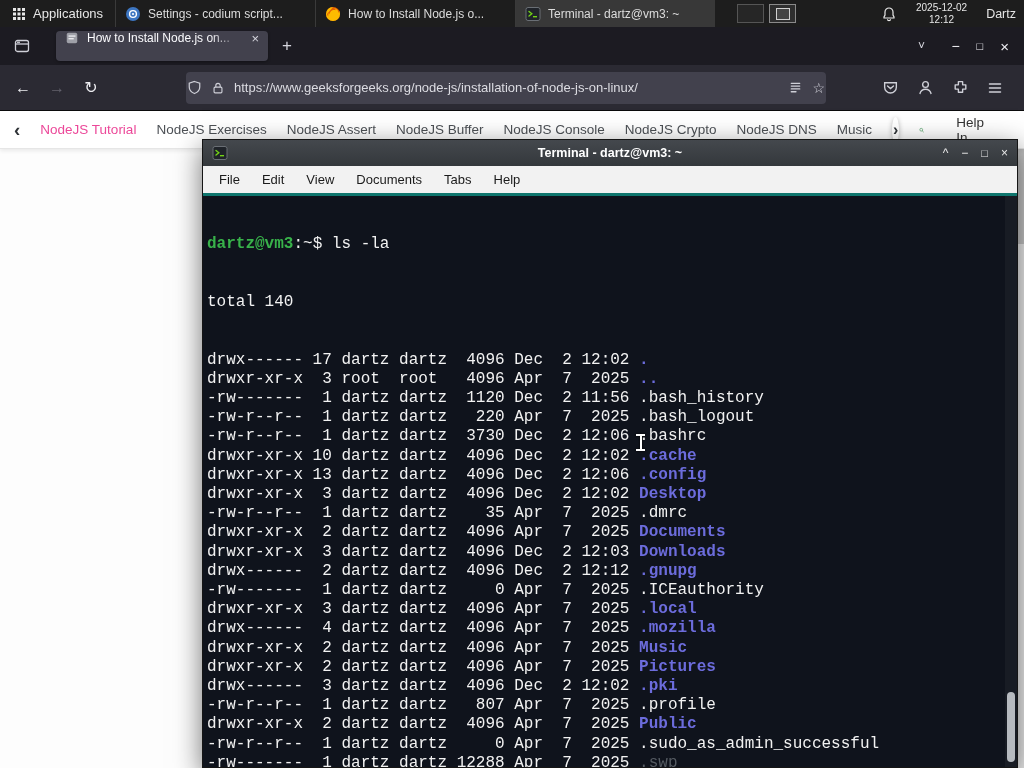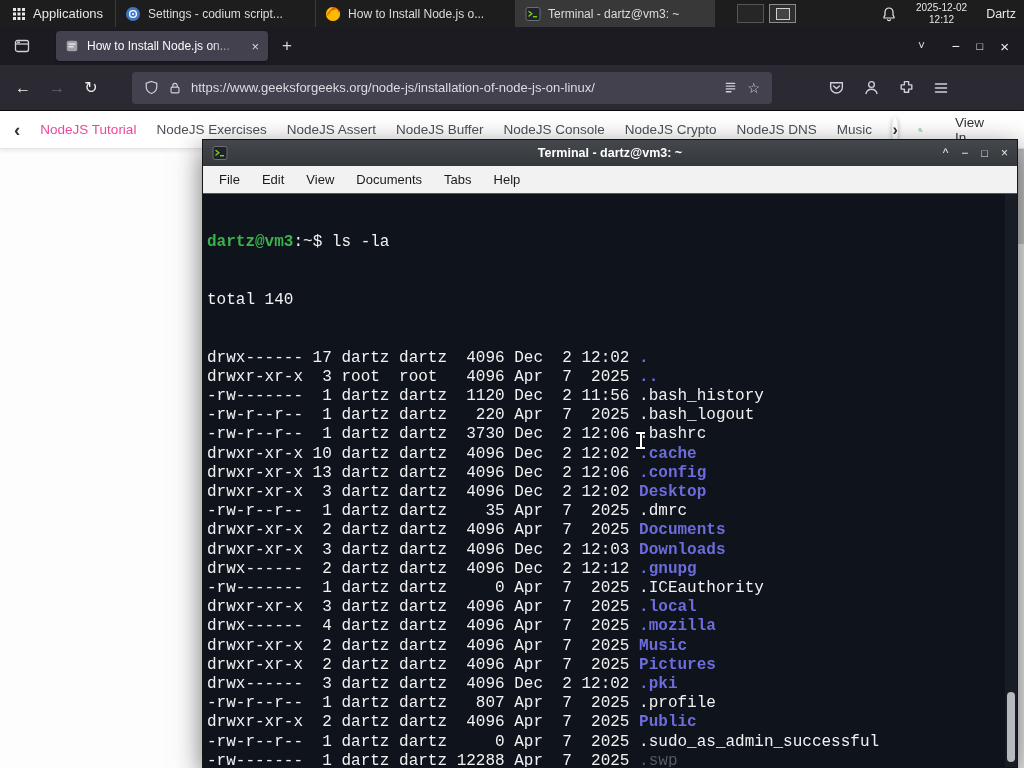--- a/index.html
+++ b/index.html
@@ -21,37 +21,37 @@
   .panel-right{margin-left:auto;display:flex;align-items:center;gap:19px;padding-right:8px}
   .clock{font-size:10px;line-height:11.5px;text-align:center;white-space:nowrap}
   .user{font-size:12.5px}
 
   
   .browser{position:absolute;top:27px;left:0;width:100%;height:741px;background:#fff;z-index:10;
     display:flex;flex-direction:column}
   .tabbar{height:38px;background:var(--tabbar-bg,#1c1b22);display:flex;align-items:center;flex:none}
   .fxview{width:32px;height:28px;margin-left:6px;display:grid;place-items:center;border-radius:4px}
   .tab{margin-left:18px;width:212px;height:30px;background:var(--field-bg,#42414d);border-radius:4px;
-    display:flex;align-items:center;gap:8px;padding:0 9px;box-sizing:border-box;
+    display:flex;gap:8px;padding:0 9px;box-sizing:border-box;
     color:var(--chrome-text,#fbfbfe);font-size:12px;box-shadow:0 1px 3px rgba(0,0,0,.35)}
   .tab-title{flex:1;white-space:nowrap;overflow:hidden;
     mask-image:linear-gradient(90deg,#000 78%,transparent);-webkit-mask-image:linear-gradient(90deg,#000 78%,transparent)}
   .tab-close{font-size:13px;color:#d6d6de}
   .newtab{width:30px;height:30px;margin-left:4px;display:grid;place-items:center;color:#d6d6de;font-size:17px}
   .flex-sp{flex:1}
   .tabs-chev{color:#d6d6de;font-size:12px;width:30px;text-align:center}
   .winctl{display:flex;align-items:center;gap:17px;padding:0 15px;color:#efeff4}
   .ming{font-size:14px}.maxg{font-size:11px}.closeg{font-size:15px}
 
   .toolbar{height:46px;background:var(--toolbar-bg,#2b2a33);display:flex;align-items:center;flex:none;
     padding:0 6px;border-bottom:1px solid #0c0c0d;box-sizing:border-box}
   .navbtn{width:34px;height:34px;display:grid;place-items:center;color:#ececf0;font-size:16px;border-radius:4px}
   .navbtn.fwd{color:#63626d}
-  .urlbar{margin-left:24px;width:640px;height:32px;background:var(--field-bg,#42414d);border-radius:4px;
-    display:flex;align-items:center;gap:9px;padding:0 12px;box-sizing:border-box}
+  .urlbar{margin-left:78px;width:640px;height:32px;background:var(--field-bg,#42414d);border-radius:4px;
+    display:flex;align-items:center;gap:9px;padding:0 1px;box-sizing:border-box}
   .url{flex:1;color:#dcdce2;font-size:13px;white-space:nowrap;overflow:hidden}
   .star{color:#d6d6de;font-size:14px}
   .tb-right{display:flex;align-items:center;gap:18px;margin-left:56px}
 
   .gfgnav{height:37px;background:#fff;display:flex;align-items:center;gap:20px;padding:0 14px;
     font-size:13.5px;color:#4d5156;flex:none;border-bottom:1px solid #e6e6e6;
     box-shadow:0 2px 4px rgba(0,0,0,.08);position:relative;z-index:5}
   .chev{font-size:19px;font-weight:bold;color:#2f3337;line-height:1}
   .gitem{white-space:nowrap}
   .gitem.active{color:#ec4899;font-weight:normal}
@@ -63,21 +63,21 @@
   .pagethumb{width:7px;height:96px;background:#c5c5c5}
 
   
   .termwin{position:absolute;left:202px;top:139px;width:816px;height:629px;z-index:30;
     box-shadow:0 8px 26px rgba(0,0,0,.55);border:1px solid #151515;box-sizing:border-box;
     display:flex;flex-direction:column;background:var(--terminal-bg,#0f131c)}
   .ttitle{height:26px;flex:none;background:linear-gradient(180deg,#44484d,#34383c);
     display:flex;align-items:center;padding:0 9px;position:relative}
   .ttext{position:absolute;left:0;right:0;text-align:center;color:#fff;font-size:12.5px;font-weight:bold}
   .tctl{margin-left:auto;display:flex;align-items:center;gap:13px;color:#e8e8e8;font-size:12px;z-index:2}
-  .tmenu{height:27px;flex:none;background:var(--menubar-bg,#f2f2f2);border-bottom:1px solid #0f766e;
+  .tmenu{height:27px;flex:none;background:var(--menubar-bg,#f2f2f2);border-bottom:3px solid #0f766e;
     display:flex;align-items:center;padding:0 5px;font-size:13px;color:#1b1b1b}
   .mitem{padding:3px 11px}
   .tbody{flex:1;position:relative;font-family:Liberation Mono, monospace;
     font-size:16px;line-height:19.2px;color:var(--terminal-fg,#f2f2f2);
     padding:1px 0 0 4px;overflow:hidden;white-space:pre}
   .tline{white-space:pre}
   .green{color:var(--prompt-green,#38b24a);font-weight:bold}
   .dir{color:var(--dir-blue,#6c6cdc);font-weight:bold}
   .dim{color:var(--dim-text,#555b62)}
   .tscroll{position:absolute;top:0;right:0;bottom:0;width:12px;background:rgba(255,255,255,.04)}
@@ -227,21 +227,21 @@
       <a class="gitem">NodeJS Buffer</a>
       <a class="gitem">NodeJS Console</a>
       <a class="gitem">NodeJS Crypto</a>
       <a class="gitem">NodeJS DNS</a>
       <a class="gitem">Music</a>
       <span class="chev rc">›</span>
       <svg width="18" height="18" viewBox="0 0 18 18">
           <circle cx="8" cy="8" r="5" fill="none" stroke="#2f8d46" stroke-width="2"></circle>
           <path d="M11.8 11.8L16 16" stroke="#2f8d46" stroke-width="2" stroke-linecap="round"></path>
         </svg>
-      <span class="signin">View In</span>
+      <span class="signin">Help In</span>
     </div>
 
     <div class="pagebody"></div>
     <div class="pagescroll">
       <div class="pagethumb"></div>
     </div>
   </div>
 
   <div class="termwin">
     <div class="ttitle">

